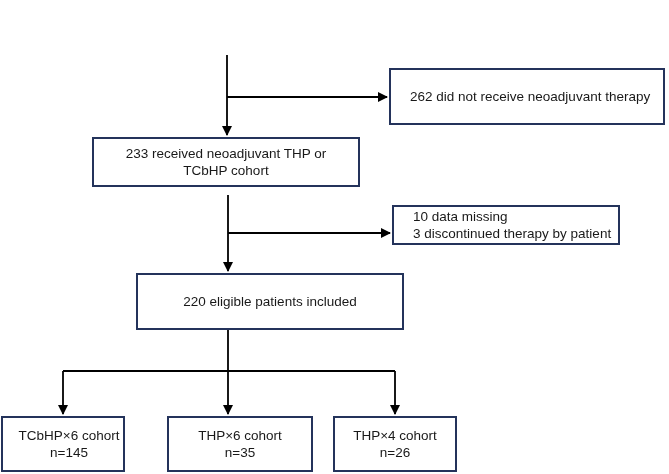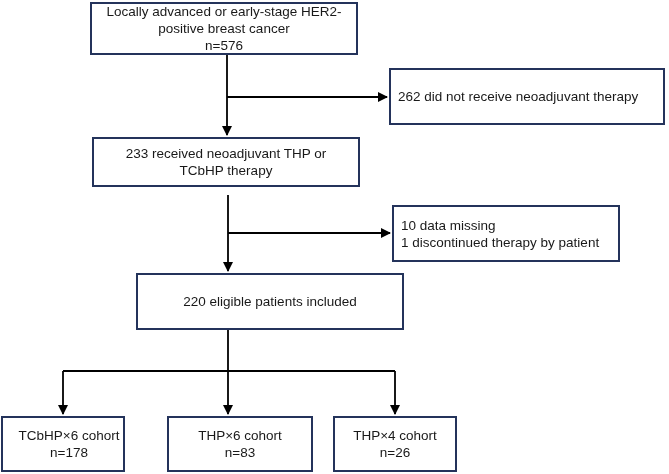--- a/index.html
+++ b/index.html
@@ -29,28 +29,28 @@
     border: 2px solid #24335b;
     background: #ffffff;
     color: #191919;
     font-size: 13.5px;
     line-height: 17px;
     display: flex;
     flex-direction: column;
     justify-content: center;
   }
   .box.center { align-items: center; text-align: center; }
-  .box.left   { align-items: flex-start; text-align: left; padding-left: 7px; padding-right: 4px; }
+  .box.left   { align-items: flex-start; text-align: left; padding-left: 19px; padding-right: 4px; }
   .box span { display: block; }
 
   
   #enrollment-box  { left: 90px;  top: 2px;   width: 268px; height: 53px; }
   #exclusion-box-1 { left: 389px; top: 68px;  width: 276px; height: 57px; }
   #treatment-box   { left: 92px;  top: 137px; width: 268px; height: 50px; }
-  #exclusion-box-2 { left: 392px; top: 205px; width: 228px; height: 57px; }
+  #exclusion-box-2 { left: 392px; top: 205px; width: 228px; height: 40px; }
   #eligible-box    { left: 92px;  top: 273px; width: 268px; height: 57px; margin-left: 44px; }
   #cohort-box-1    { left: 1px;   top: 416px; width: 124px; height: 56px; padding-left: 12px; }
   #cohort-box-2    { left: 167px; top: 416px; width: 146px; height: 56px; }
   #cohort-box-3    { left: 333px; top: 416px; width: 124px; height: 56px; }
 </style>
 </head>
 <body>
 
 <div class="canvas">
 
@@ -69,52 +69,47 @@
 
     <line x1="228" y1="233" x2="390" y2="233" stroke="#000" stroke-width="1.8" marker-end="url(#arrowhead)"></line>
 
     <line x1="228" y1="330" x2="228" y2="371" stroke="#000" stroke-width="1.8"></line>
     <line x1="63" y1="371" x2="395" y2="371" stroke="#000" stroke-width="1.8"></line>
     <line x1="63" y1="371" x2="63" y2="414" stroke="#000" stroke-width="1.8" marker-end="url(#arrowhead)"></line>
     <line x1="228" y1="371" x2="228" y2="414" stroke="#000" stroke-width="1.8" marker-end="url(#arrowhead)"></line>
     <line x1="395" y1="371" x2="395" y2="414" stroke="#000" stroke-width="1.8" marker-end="url(#arrowhead)"></line>
   </svg>
 
-  <div id="enrollment-box" class="box center">
-    <span>Locally advanced or early-stage HER2-</span>
-    <span>positive breast cancer</span>
-    <span>n=576</span>
-  </div>
 
   <div id="exclusion-box-1" class="box left">
     <span>262 did not receive neoadjuvant therapy</span>
   </div>
 
   <div id="treatment-box" class="box center">
     <span>233 received neoadjuvant THP or</span>
-    <span>TCbHP therapy</span>
+    <span>TCbHP cohort</span>
   </div>
 
   <div id="exclusion-box-2" class="box left">
     <span>10 data missing</span>
-    <span>1 discontinued therapy by patient</span>
+    <span>3 discontinued therapy by patient</span>
   </div>
 
   <div id="eligible-box" class="box center">
     <span>220 eligible patients included</span>
   </div>
 
   <div id="cohort-box-1" class="box center">
     <span>TCbHP×6 cohort</span>
-    <span>n=178</span>
+    <span>n=145</span>
   </div>
 
   <div id="cohort-box-2" class="box center">
     <span>THP×6 cohort</span>
-    <span>n=83</span>
+    <span>n=35</span>
   </div>
 
   <div id="cohort-box-3" class="box center">
     <span>THP×4 cohort</span>
     <span>n=26</span>
   </div>
 
 </div>
 
 </body></html>

